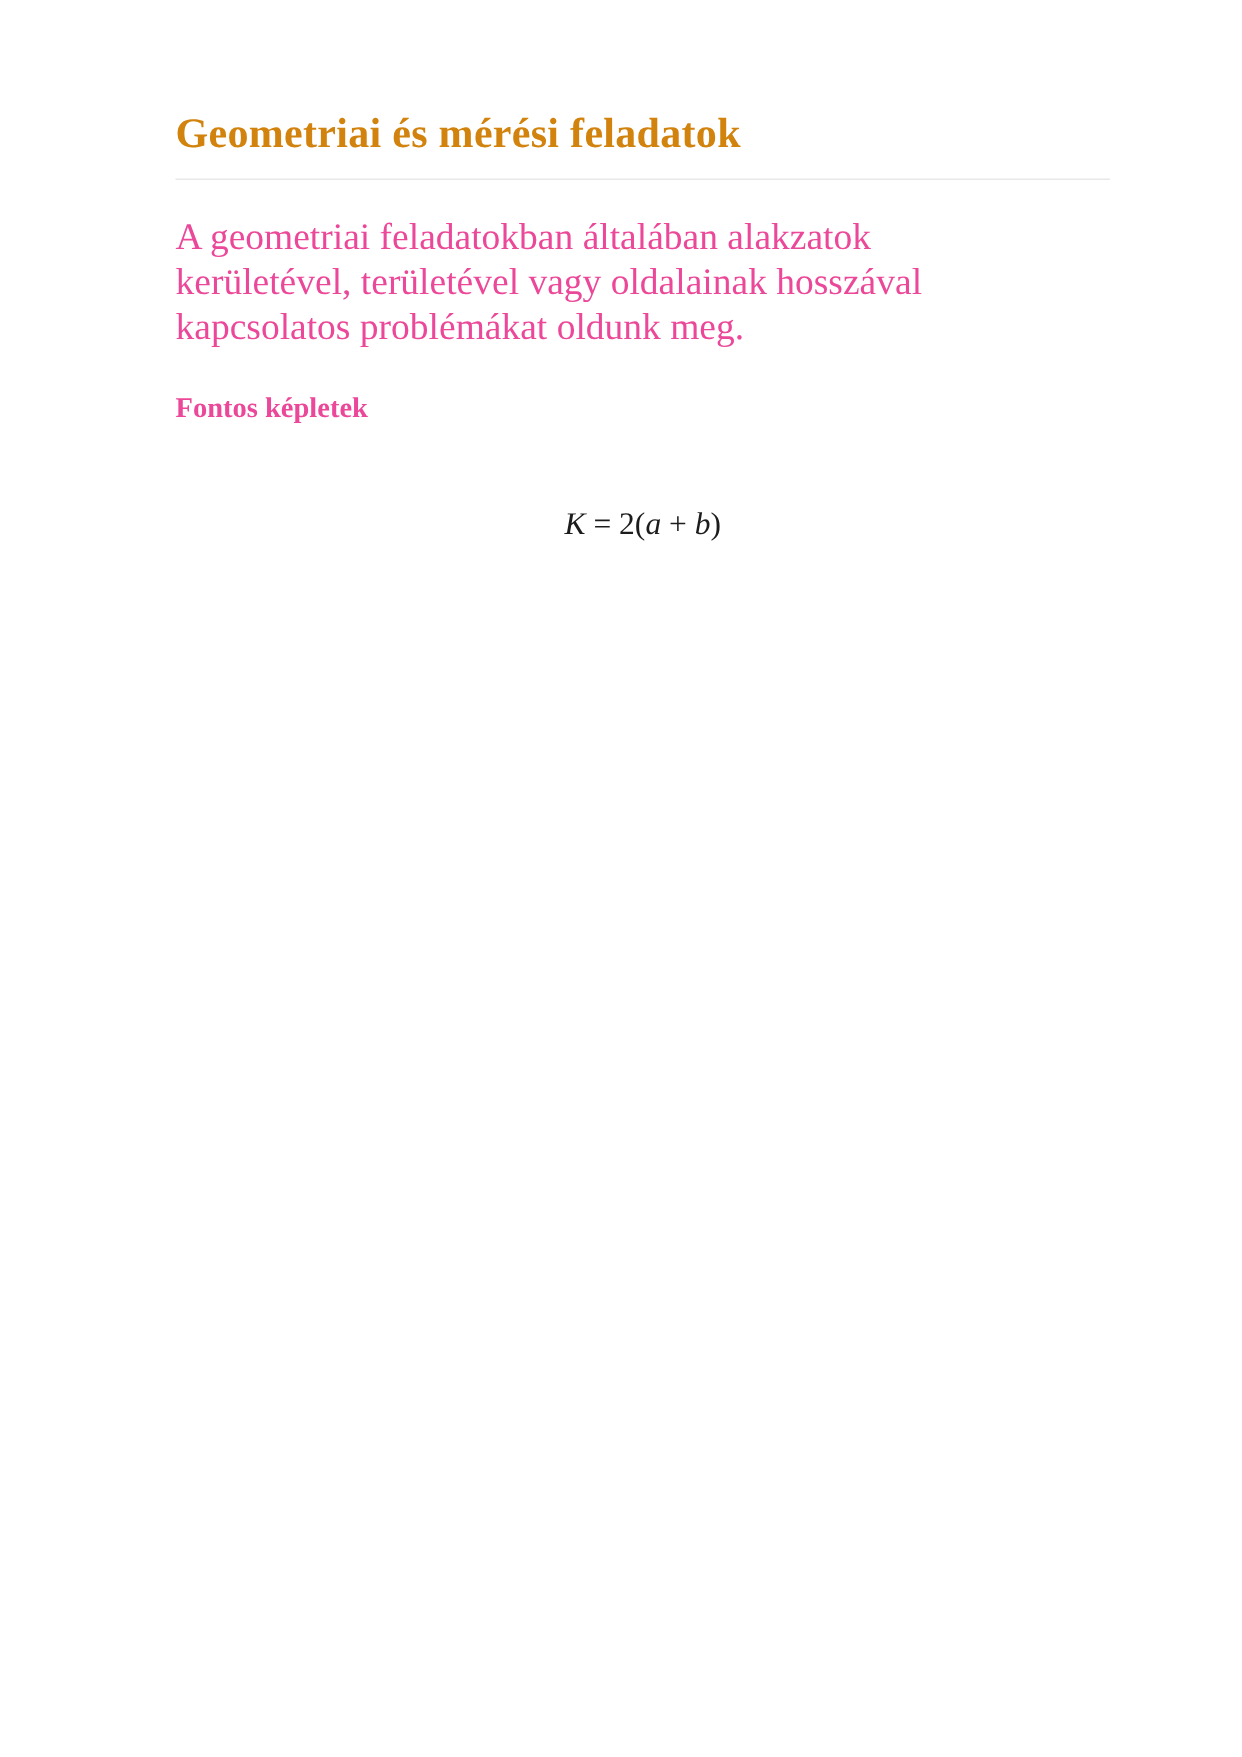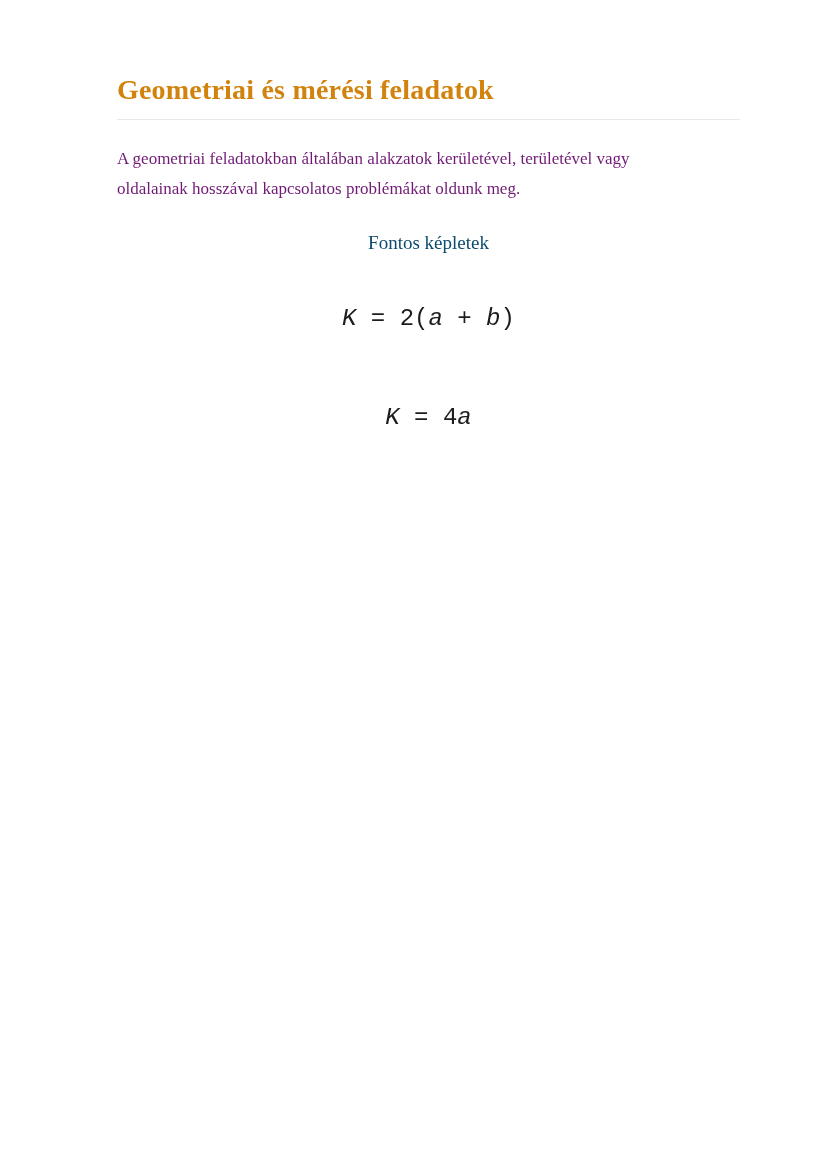--- a/index.html
+++ b/index.html
@@ -23,38 +23,37 @@
     color: #d2830e;
     letter-spacing: 0.2px;
   }
   .title-divider {
     border: none;
     border-top: 1px solid #e8e8e8;
     margin: 13px 0 0 0;
   }
   .intro {
     margin: 24px 0 0 0;
-    font-size: 17px;
+    font-size: 25px;
     line-height: 30px;
-    color: #701a75;
+    color: #ec4899;
     max-width: 585px;
   }
   .section-heading {
     margin: 28px 0 0 0;
     font-size: 19px;
     line-height: 22px;
-    font-weight: normal;
-    color: #0c4a6e;
-    text-align: center;
+    font-weight: bold;
+    color: #ec4899;
   }
   .formula-list { margin: 0; }
   .formula {
     text-align: center;
-    font-family: Liberation Mono, monospace;
-    font-size: 24px;
+    font-family: Liberation Serif, serif;
+    font-size: 21px;
     line-height: 34px;
     color: #1c1c1c;
     margin: 65px 0;
   }
   .formula-list .formula:first-child { margin-top: 48px; }
   .tok-var { font-style: italic; }
   .tok-op  { font-style: normal; }
   .tok-sup {
     font-style: normal;
     font-size: 0.62em;
@@ -68,15 +67,14 @@
   <h1 class="page-title">Geometriai és mérési feladatok</h1>
 
   <hr class="title-divider">
 
   <p class="intro">A geometriai feladatokban általában alakzatok kerületével, területével vagy oldalainak hosszával kapcsolatos problémákat oldunk meg.</p>
 
   <h2 class="section-heading">Fontos képletek</h2>
 
   <div class="formula-list">
     <div class="formula"><span class="tok-var">K</span><span class="tok-op"> = 2(</span><span class="tok-var">a</span><span class="tok-op"> + </span><span class="tok-var">b</span><span class="tok-op">)</span></div>
-    <div class="formula"><span class="tok-var">K</span><span class="tok-op"> = 4</span><span class="tok-var">a</span></div>
   </div>
 </div>
 
 </body></html>

